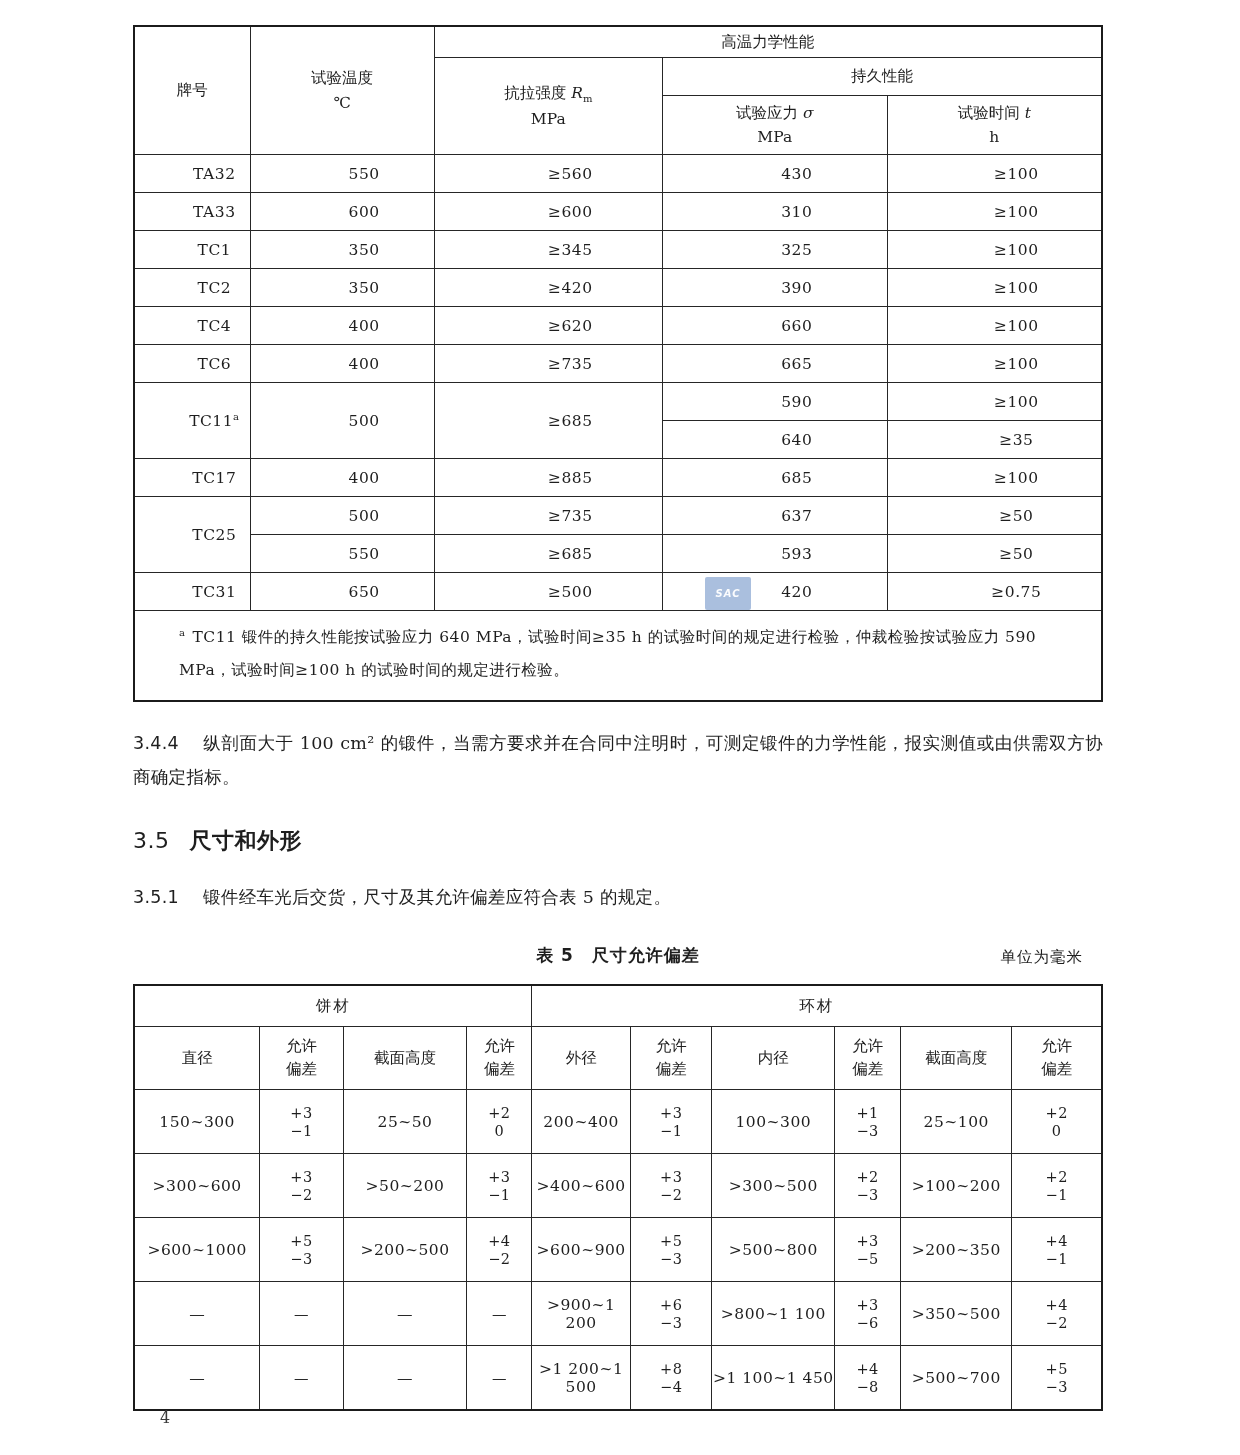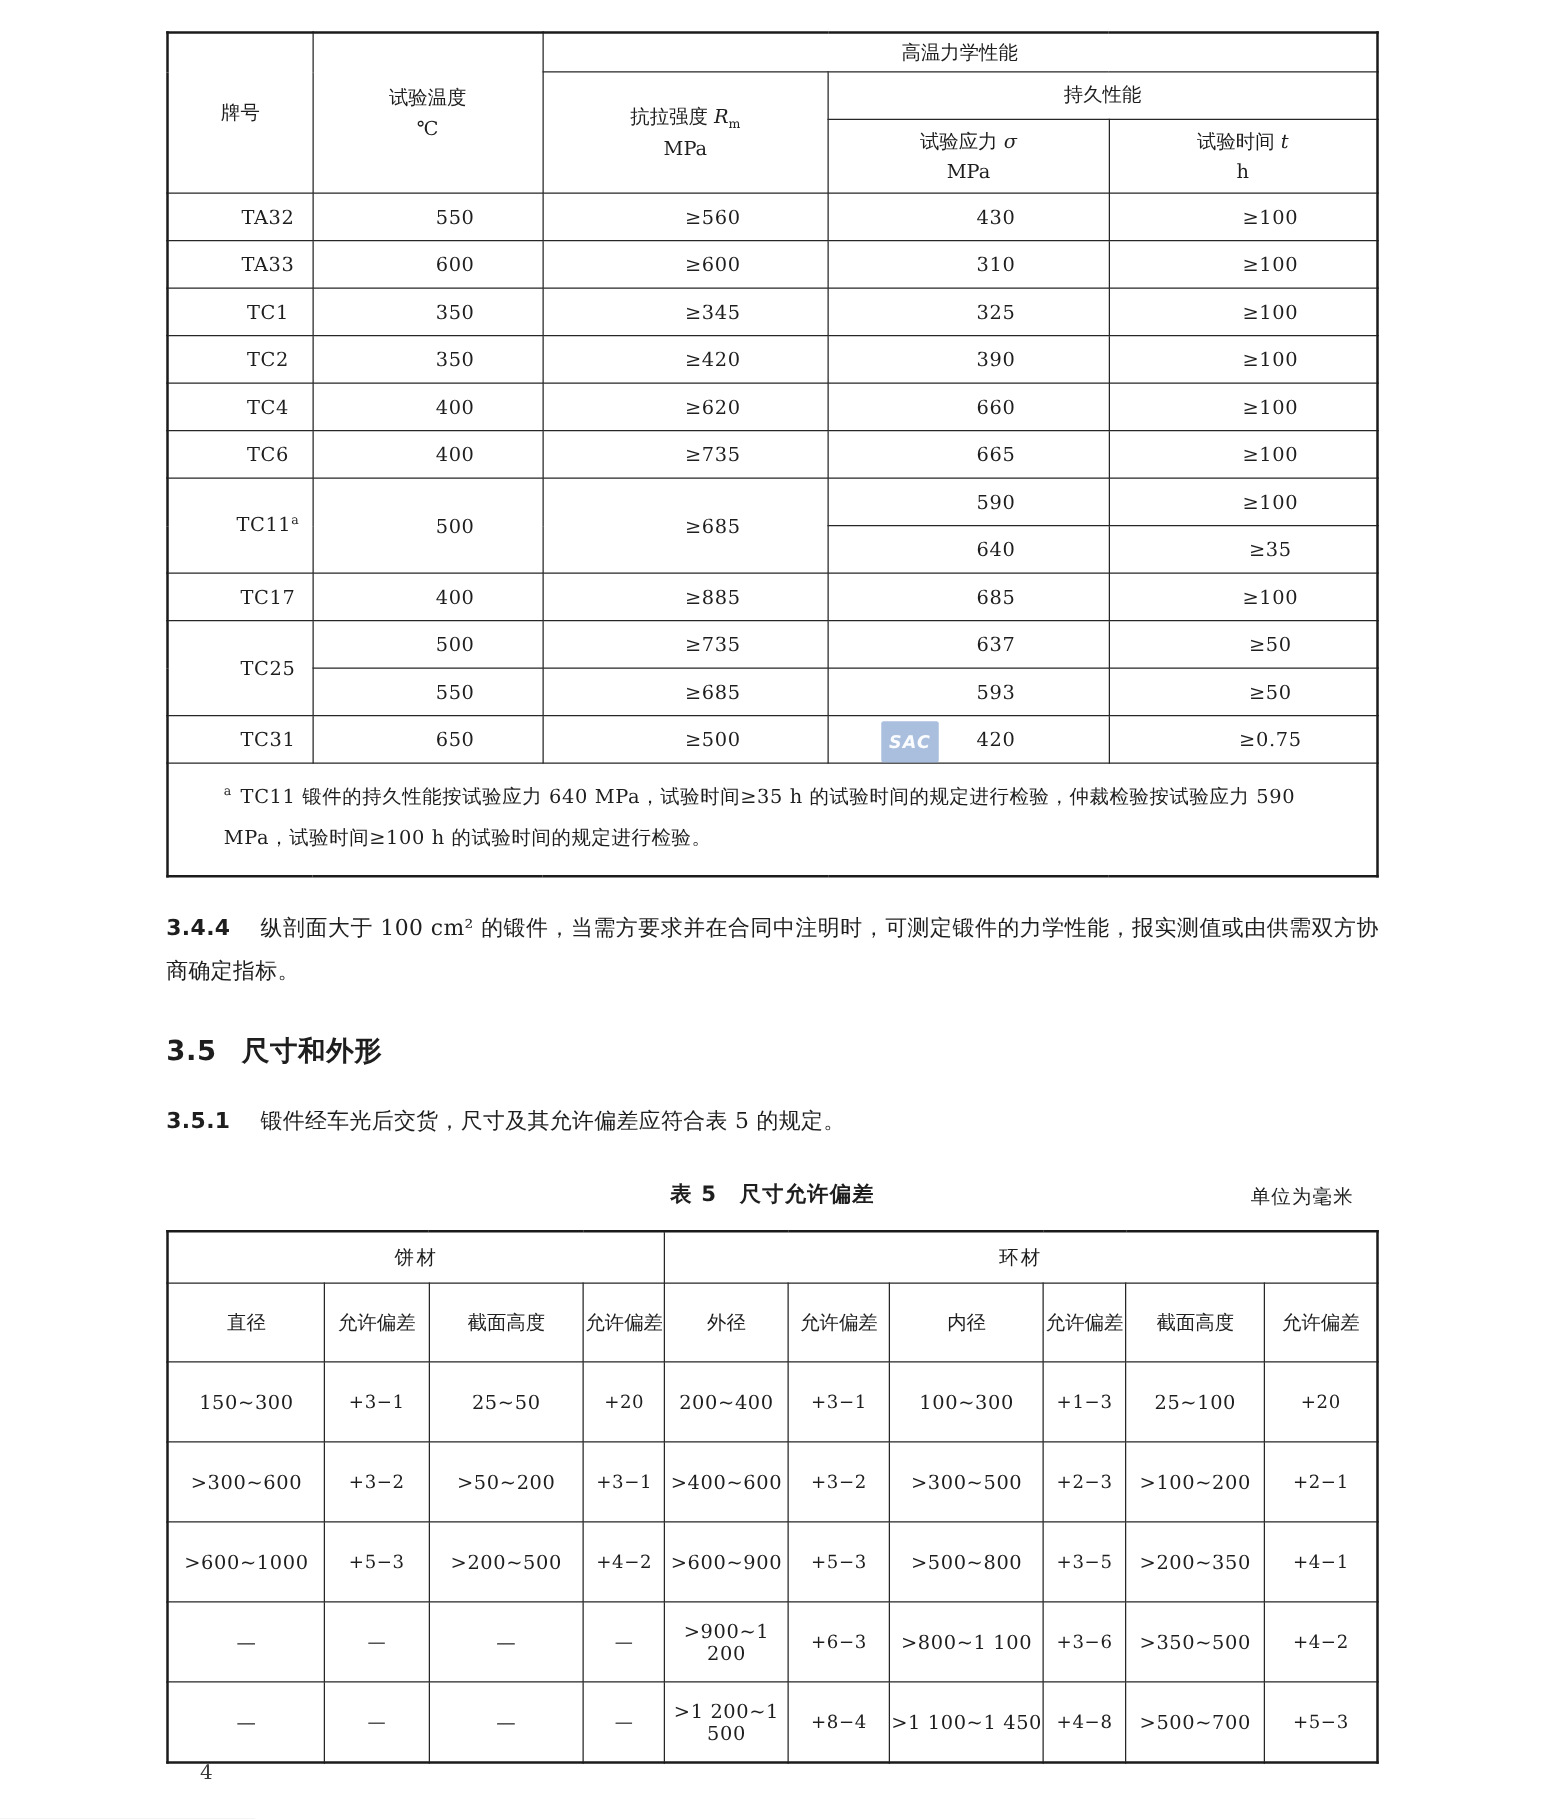--- a/index.html
+++ b/index.html
@@ -31,40 +31,40 @@
   .sym{margin-left:5px;}
   sub{font-size:10px;}
   sup.mark{font-size:10px;vertical-align:super;}
 
   .fnote{text-align:left;padding:10px 26px 14px 45px;line-height:2.1;
          font-size:15.5px;height:auto;}
   .fnote sup.mark{margin-right:7px;}
 
   
   .para{font-size:17.5px;line-height:1.95;margin:24px 0 0 0;text-align:justify;letter-spacing:0.3px;}
-  .num{font-family:"DejaVu Sans","Liberation Sans",sans-serif;font-weight:bold;margin-right:24px;}
+  .num{font-family:"DejaVu Sans","Liberation Sans",sans-serif;font-weight:normal;margin-right:24px;}
   .sec-heading{font-family:"DejaVu Sans","Liberation Sans",sans-serif;font-weight:bold;
         font-size:22px;margin-top:32px;letter-spacing:0.5px;}
   .sec-heading .num{margin-right:20px;}
 
   .t5{margin-top:16px;}
   .t5 thead tr.grp td{height:40px;letter-spacing:2px;}
   .t5 thead tr.hdr td{height:62px;}
   .t5 tbody td{height:63px;letter-spacing:0.5px;}
-  .stk{display:flex;flex-direction:row;align-items:center;justify-content:center;
+  .stk{display:flex;flex-direction:column;align-items:center;justify-content:center;
        line-height:1.25;font-size:14.5px;}
   .hdr .stk{font-size:15.5px;line-height:1.5;}
 
   .pageno{position:absolute;left:160px;top:1408px;font-size:16px;color:#3a3a3a;}
 
   .watermark{position:absolute;left:705px;top:577px;width:46px;height:33px;
        background:rgba(125,156,205,0.65);border-radius:2px;display:flex;
        align-items:center;justify-content:center;z-index:4;
        font-family:"DejaVu Sans","Liberation Sans",sans-serif;
-       font-style:italic;font-weight:bold;font-size:14px;color:rgba(255,255,255,0.95);
+       font-style:italic;font-weight:bold;font-size:10px;color:rgba(255,255,255,0.95);
        letter-spacing:1px;}
 </style>
 </head>
 <body>
 
 <div class="page">
   <div class="content">
 
 
     <table class="t4">

